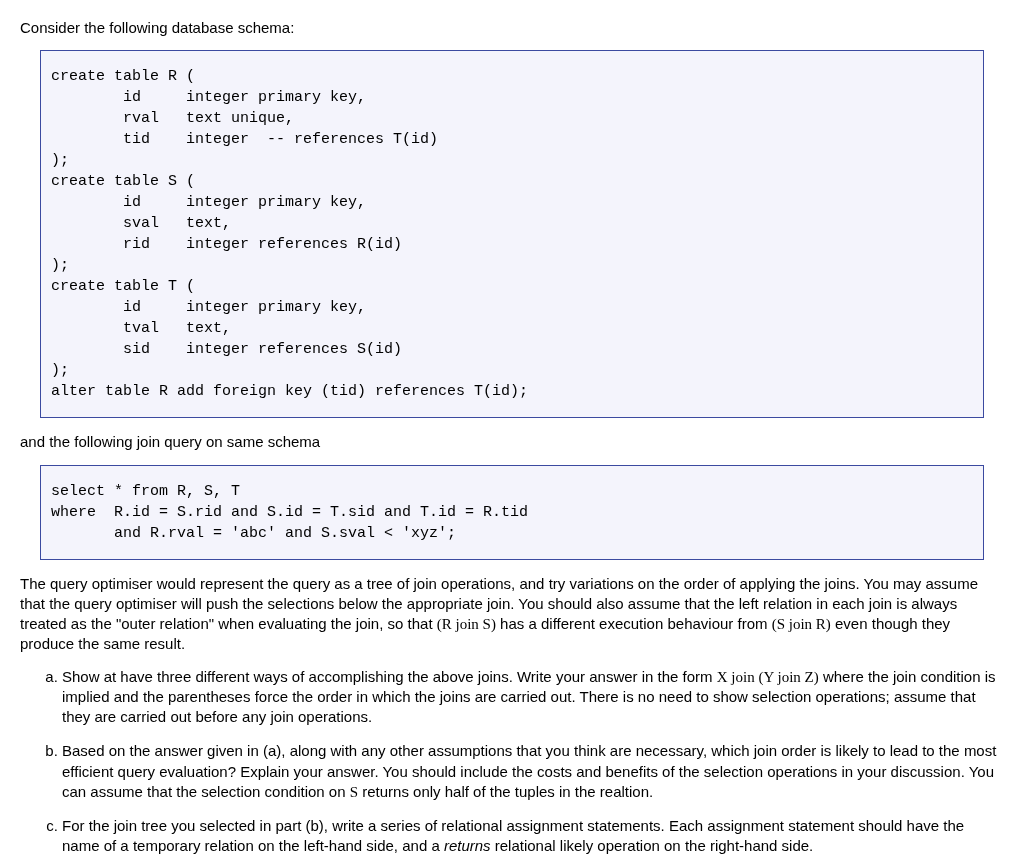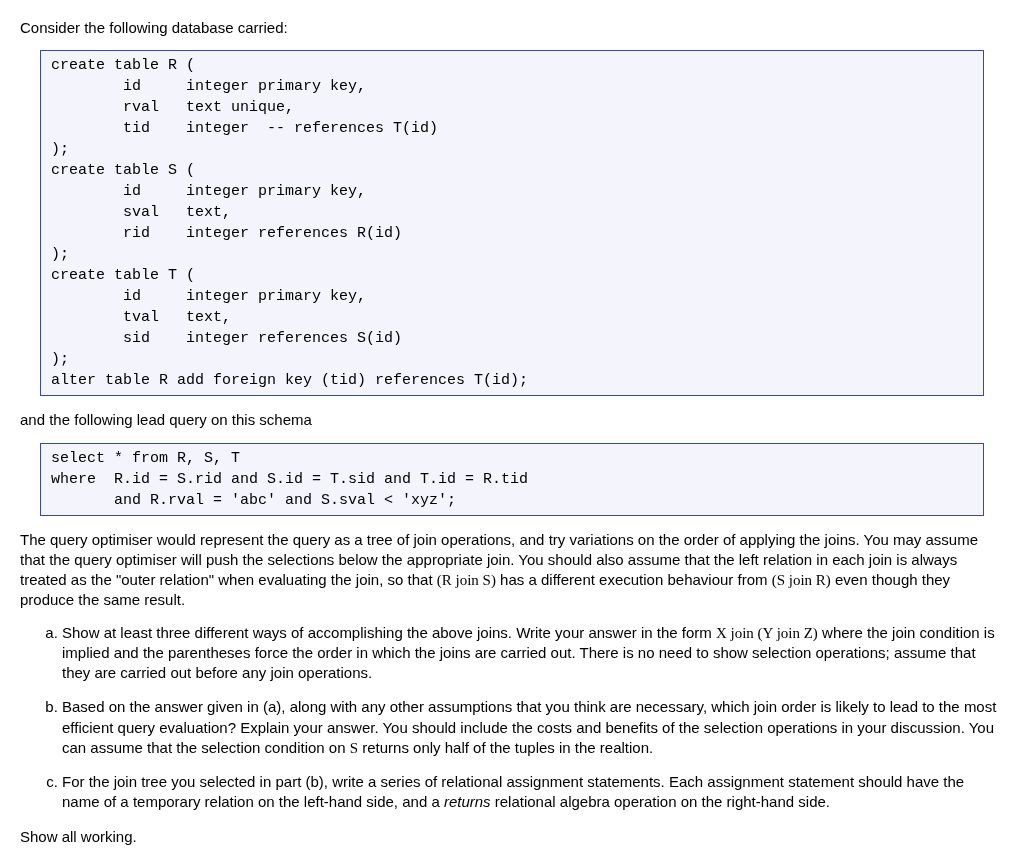--- a/index.html
+++ b/index.html
@@ -14,75 +14,75 @@
   }
   p {
     margin: 0 0 12px 0;
     line-height: 1.35;
   }
   pre.codeblock {
     font-family: "Courier New", Courier, monospace;
     font-size: 15px;
     background: #f4f4fc;
     border: 1px solid #3b4aa0;
-    padding: 4px 10px;
+    padding: 15px 10px;
     margin: 8px 20px 14px 20px;
     white-space: pre;
     line-height: 1.4;
   }
   ol.qlist {
     list-style-type: lower-alpha;
     margin: 10px 0 14px 22px;
     padding-left: 20px;
   }
   ol.qlist li {
     margin-bottom: 14px;
     line-height: 1.35;
   }
   .mono {
     font-family: Liberation Serif, serif;
   }
 </style>
 </head>
 <body>
 
-<p>Consider the following database carried:</p>
+<p>Consider the following database schema:</p>
 
 <pre class="codeblock">create table R (
         id     integer primary key,
         rval   text unique,
         tid    integer  -- references T(id)
 );
 create table S (
         id     integer primary key,
         sval   text,
         rid    integer references R(id)
 );
 create table T (
         id     integer primary key,
         tval   text,
         sid    integer references S(id)
 );
 alter table R add foreign key (tid) references T(id);</pre>
 
-<p>and the following lead query on this schema</p>
+<p>and the following join query on same schema</p>
 
 <pre class="codeblock">select * from R, S, T
 where  R.id = S.rid and S.id = T.sid and T.id = R.tid
        and R.rval = 'abc' and S.sval &lt; 'xyz';</pre>
 
 <p>
   <span>The query optimiser would represent the query as a tree of join operations, and try variations on the order of applying the joins. You may assume that the query optimiser will push the selections below the appropriate join. You should also assume that the left relation in each join is always treated as the "outer relation" when evaluating the join, so that </span><span class="mono">(R join S)</span><span> has a different execution behaviour from </span><span class="mono">(S join R)</span><span> even though they produce the same result.</span>
 </p>
 
 <ol class="qlist">
   <li>
-    <span>Show at least three different ways of accomplishing the above joins. Write your answer in the form </span><span class="mono">X join (Y join Z)</span><span> where the join condition is implied and the parentheses force the order in which the joins are carried out. There is no need to show selection operations; assume that they are carried out before any join operations.</span>
+    <span>Show at have three different ways of accomplishing the above joins. Write your answer in the form </span><span class="mono">X join (Y join Z)</span><span> where the join condition is implied and the parentheses force the order in which the joins are carried out. There is no need to show selection operations; assume that they are carried out before any join operations.</span>
   </li>
   <li>
     <span>Based on the answer given in (a), along with any other assumptions that you think are necessary, which join order is likely to lead to the most efficient query evaluation? Explain your answer. You should include the costs and benefits of the selection operations in your discussion. You can assume that the selection condition on </span><span class="mono">S</span><span> returns only half of the tuples in the realtion.</span>
   </li>
   <li>
-    <span>For the join tree you selected in part (b), write a series of relational assignment statements. Each assignment statement should have the name of a temporary relation on the left-hand side, and a </span><i>returns</i><span> relational algebra operation on the right-hand side.</span>
+    <span>For the join tree you selected in part (b), write a series of relational assignment statements. Each assignment statement should have the name of a temporary relation on the left-hand side, and a </span><i>returns</i><span> relational likely operation on the right-hand side.</span>
   </li>
 </ol>
 
 <p>Show all working.</p>
 
 </body></html>

